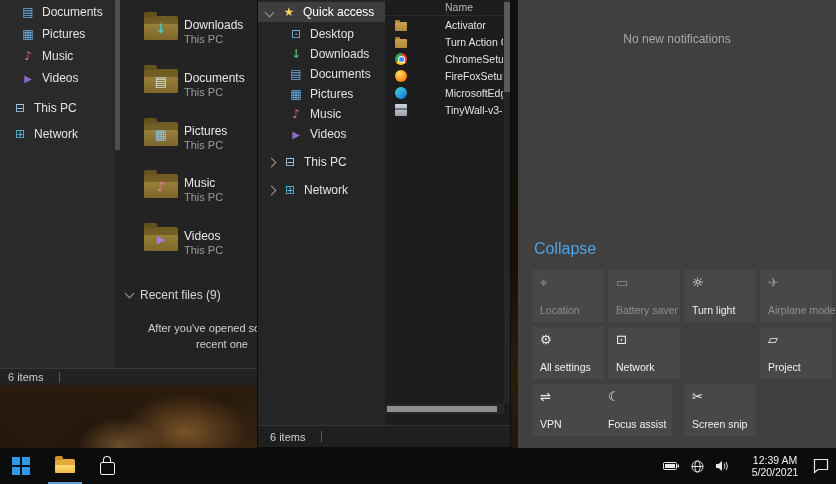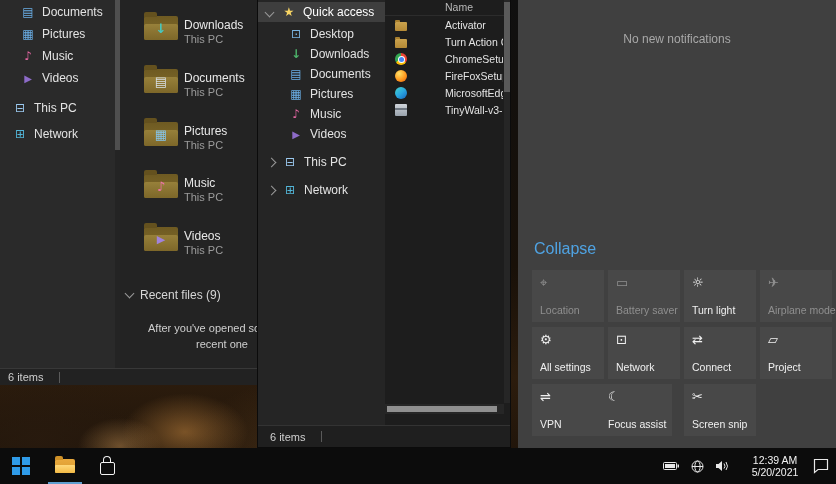--- a/index.html
+++ b/index.html
@@ -329,24 +329,20 @@
       <span class="tlabel">Airplane mode</span>
     </div>
     <div class="tile" style="left:14px;top:327px;" data-state="normal">
       <i class="gi ticon" data-kind="all-settings"></i>
       <span class="tlabel">All settings</span>
     </div>
     <div class="tile" style="left:90px;top:327px;" data-state="normal">
       <i class="gi ticon" data-kind="network"></i>
       <span class="tlabel">Network</span>
     </div>
-    <div class="tile" style="left:166px;top:327px;" data-state="normal">
-      <i class="gi ticon" data-kind="connect"></i>
-      <span class="tlabel">Connect</span>
-    </div>
     <div class="tile" style="left:242px;top:327px;" data-state="normal">
       <i class="gi ticon" data-kind="project"></i>
       <span class="tlabel">Project</span>
     </div>
     <div class="tile" style="left:14px;top:384px;" data-state="normal">
       <i class="gi ticon" data-kind="vpn"></i>
       <span class="tlabel">VPN</span>
     </div>
     <div class="tile" style="left:82px;top:384px;" data-state="normal">
       <i class="gi ticon" data-kind="focus-assist"></i>

